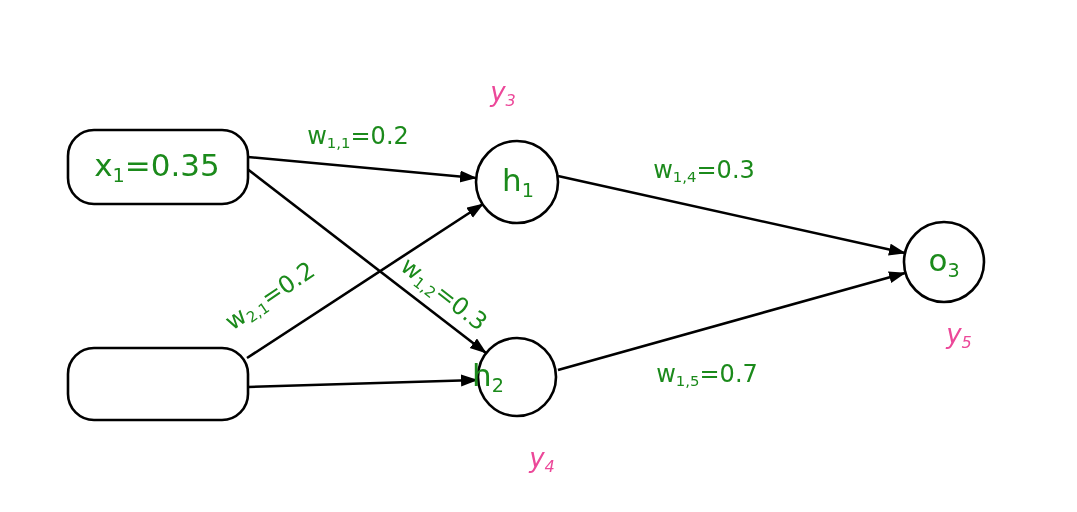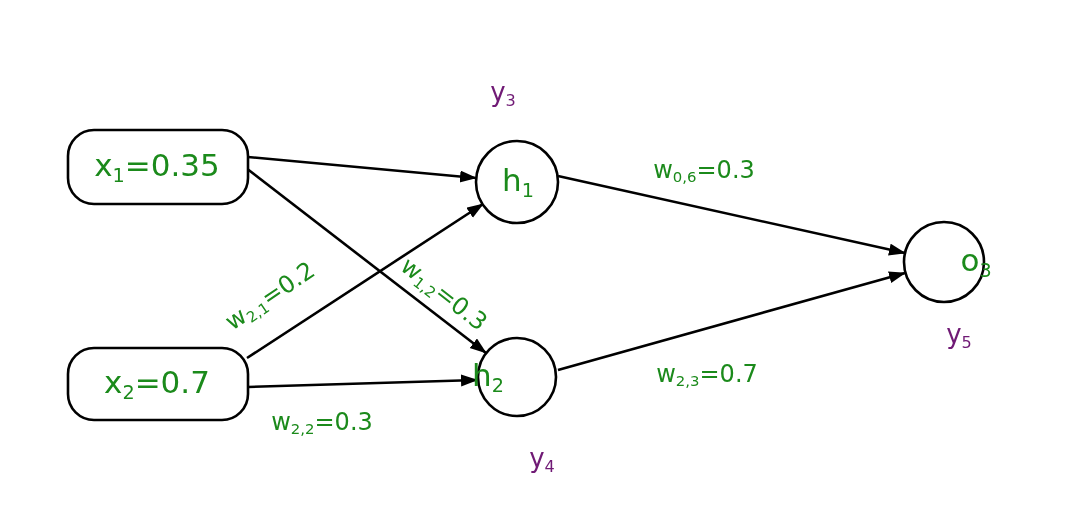--- a/index.html
+++ b/index.html
@@ -12,21 +12,21 @@
     overflow: hidden;
   }
   .stage svg { position: absolute; left: 0; top: 0; }
   .label {
     position: absolute;
     transform: translate(-50%, -50%);
     white-space: nowrap;
     line-height: 1;
   }
   .green { color: #1b8a1b; }
-  .red   { color: #701a75; }
+  .red   { color: #ec4899; font-style: italic; }
   .node-label   { font-size: 31px; }
   .weight-label { font-size: 24px; }
   .output-label { font-size: 26px; }
   .sub {
     font-size: 0.62em;
     position: relative;
     top: 0.30em;
   }
   .rot-neg { transform: translate(-50%, -50%) rotate(-34deg); }
   .rot-pos { transform: translate(-50%, -50%) rotate(38deg); }
@@ -53,52 +53,49 @@
     <rect x="68" y="130" width="180" height="74" rx="26" ry="26" fill="#ffffff" stroke="#000000" stroke-width="2.6"></rect>
     <rect x="68" y="348" width="180" height="72" rx="26" ry="26" fill="#ffffff" stroke="#000000" stroke-width="2.6"></rect>
     <circle cx="517" cy="182" r="41" fill="#ffffff" stroke="#000000" stroke-width="2.6"></circle>
     <circle cx="517" cy="377" r="39" fill="#ffffff" stroke="#000000" stroke-width="2.6"></circle>
     <circle cx="944" cy="262" r="40" fill="#ffffff" stroke="#000000" stroke-width="2.6"></circle>
   </svg>
 
   <div class="label node-label green" style="left:157px; top:165px">
     <span>x</span><span class="sub">1</span><span>=0.35</span>
   </div>
-  <div class="label node-label green" style="left:157px; top:382px">
-    <span>x</span><span class="sub">2</span><span>=0.7</span>
-  </div>
   <div class="label node-label green" style="left:518px; top:180px">
     <span>h</span><span class="sub">1</span>
   </div>
   <div class="label node-label green" style="left:488px; top:375px">
     <span>h</span><span class="sub">2</span>
   </div>
-  <div class="label node-label green" style="left:976px; top:260px">
+  <div class="label node-label green" style="left:944px; top:260px">
     <span>o</span><span class="sub">3</span>
   </div>
 
   <div class="label output-label red" style="left:503px; top:92px">
     <span>y</span><span class="sub">3</span>
   </div>
   <div class="label output-label red" style="left:542px; top:458px">
     <span>y</span><span class="sub">4</span>
   </div>
   <div class="label output-label red" style="left:959px; top:334px">
     <span>y</span><span class="sub">5</span>
   </div>
 
+  <div class="label weight-label green" style="left:358px; top:136px">
+    <span>w</span><span class="sub">1,1</span><span>=0.2</span>
+  </div>
   <div class="label weight-label green rot-neg" style="left:270px; top:296px">
     <span>w</span><span class="sub">2,1</span><span>=0.2</span>
   </div>
   <div class="label weight-label green rot-pos" style="left:444px; top:294px">
     <span>w</span><span class="sub">1,2</span><span>=0.3</span>
   </div>
-  <div class="label weight-label green" style="left:322px; top:422px">
-    <span>w</span><span class="sub">2,2</span><span>=0.3</span>
-  </div>
   <div class="label weight-label green" style="left:704px; top:170px">
-    <span>w</span><span class="sub">0,6</span><span>=0.3</span>
+    <span>w</span><span class="sub">1,4</span><span>=0.3</span>
   </div>
   <div class="label weight-label green" style="left:707px; top:374px">
-    <span>w</span><span class="sub">2,3</span><span>=0.7</span>
+    <span>w</span><span class="sub">1,5</span><span>=0.7</span>
   </div>
 
 </div>
 
 </body></html>

